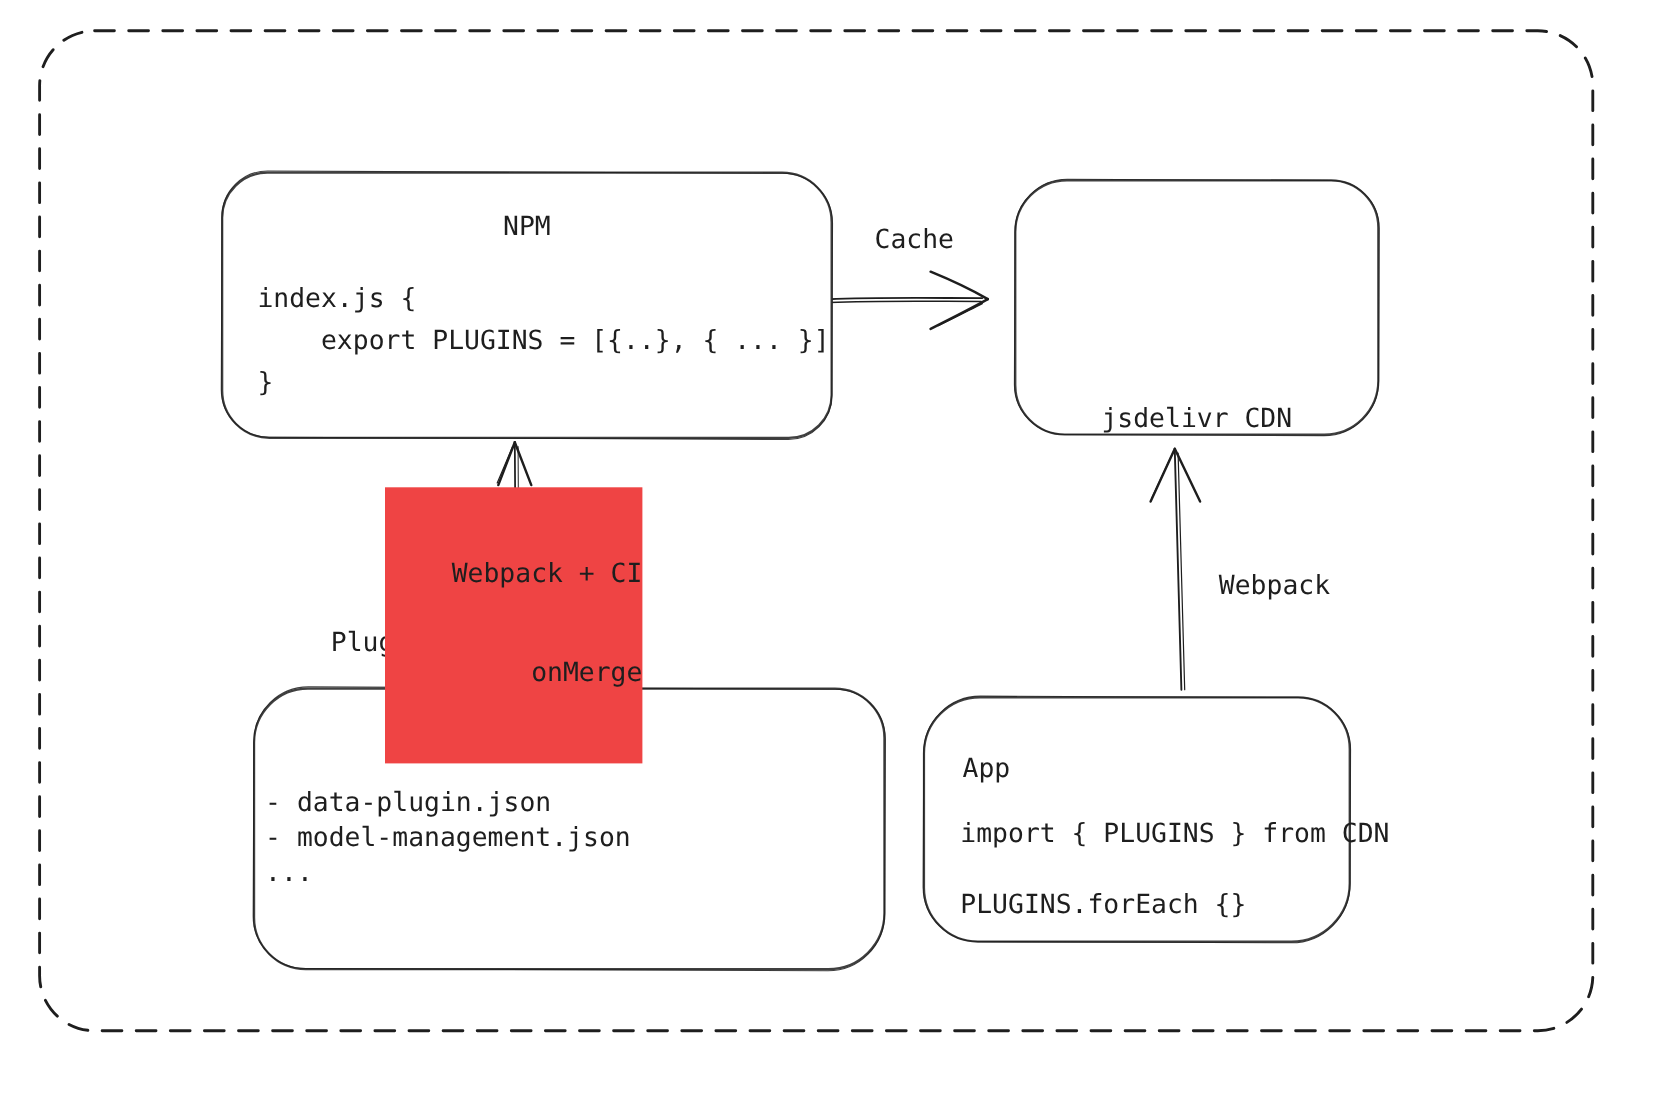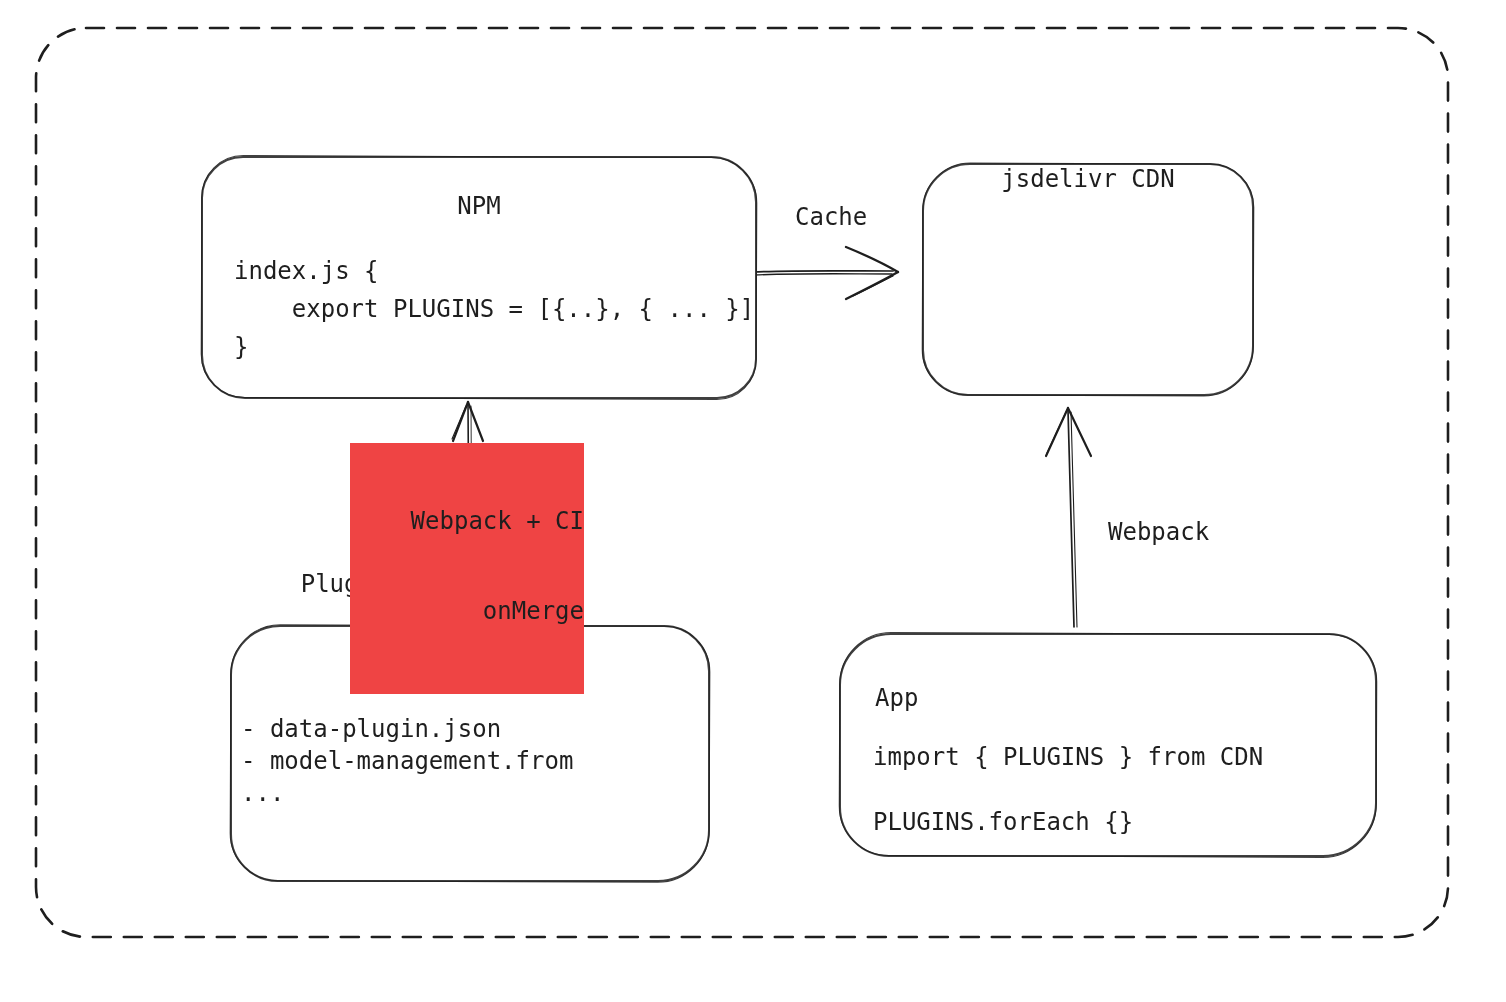--- a/index.html
+++ b/index.html
@@ -41,23 +41,23 @@
     content: "";
     position: absolute;
     inset: -2px;
     border: 1.3px solid rgba(30,30,30,0.85);
     border-radius: inherit;
     transform: rotate(0.25deg);
     pointer-events: none;
   }
   .node-npm  { left: 189px; top: 156px; width: 556px; height: 243px; border-radius: 42px 46px 40px 44px; }
   .node-cdn  { left: 910px; top: 163px; width: 332px; height: 233px; border-radius: 48px 44px 50px 46px;
-               display: flex; align-items: flex-start; justify-content: center; }
-  .node-repo { left: 218px; top: 625px; width: 480px; height: 257px; border-radius: 50px 46px 52px 48px; }
-  .node-app  { left: 827px; top: 633px; width: 538px; height: 224px; border-radius: 52px 48px 54px 50px; }
+               display: flex; align-items: flex-end; justify-content: center; }
+  .node-repo { left: 218px; top: 625px; width: 575px; height: 257px; border-radius: 50px 46px 52px 48px; }
+  .node-app  { left: 827px; top: 633px; width: 389px; height: 224px; border-radius: 52px 48px 54px 50px; }
 
   .npm-title {
     margin-top: 34px;
     text-align: center;
     font-size: 24px;
   }
   .npm-code {
     margin-top: 32px;
     padding-left: 31px;
     font-size: 24px;
@@ -156,21 +156,21 @@
   </div>
 
   <div class="node node-cdn">
     <div class="cdn-title">jsdelivr CDN</div>
   </div>
 
   <div class="repo-floating-title">Plugin Catalog Repo</div>
   <div class="node node-repo">
     <div class="repo-list">
       <div class="code-line">- data-plugin.json</div>
-      <div class="code-line">- model-management.from</div>
+      <div class="code-line">- model-management.json</div>
       <div class="code-line">...</div>
     </div>
   </div>
 
   <div class="node node-app">
     <div class="app-title">App</div>
     <div class="app-line1 code-line">import { PLUGINS } from CDN</div>
     <div class="app-line2 code-line">PLUGINS.forEach {}</div>
   </div>
 

